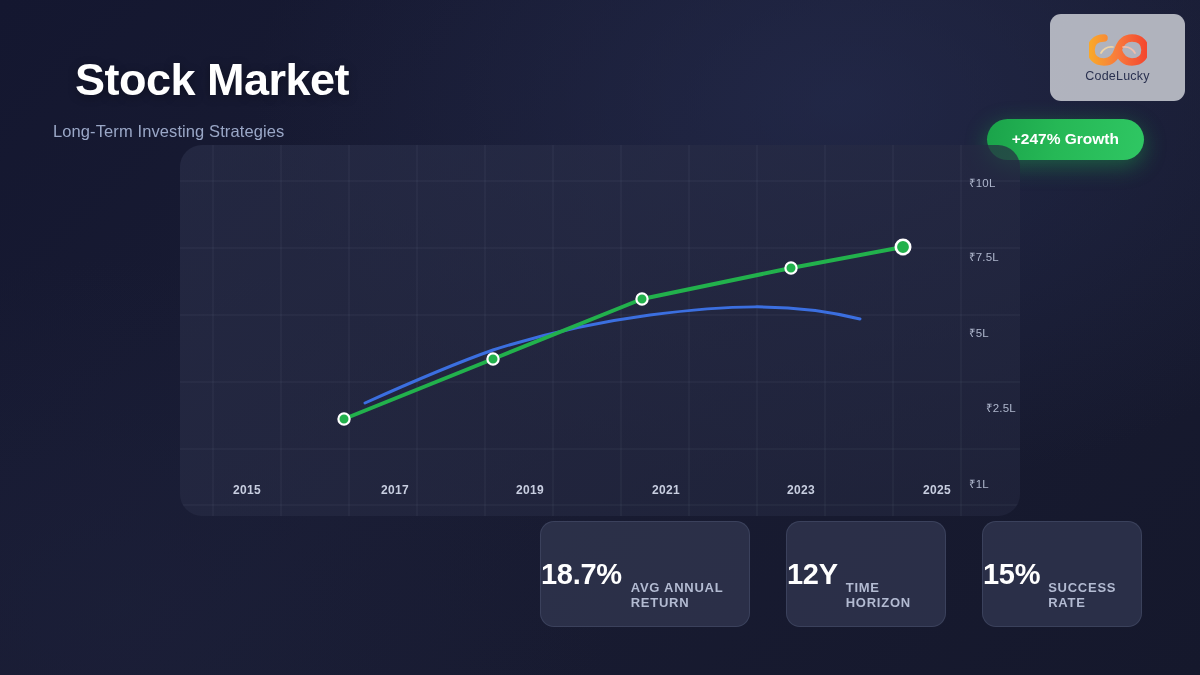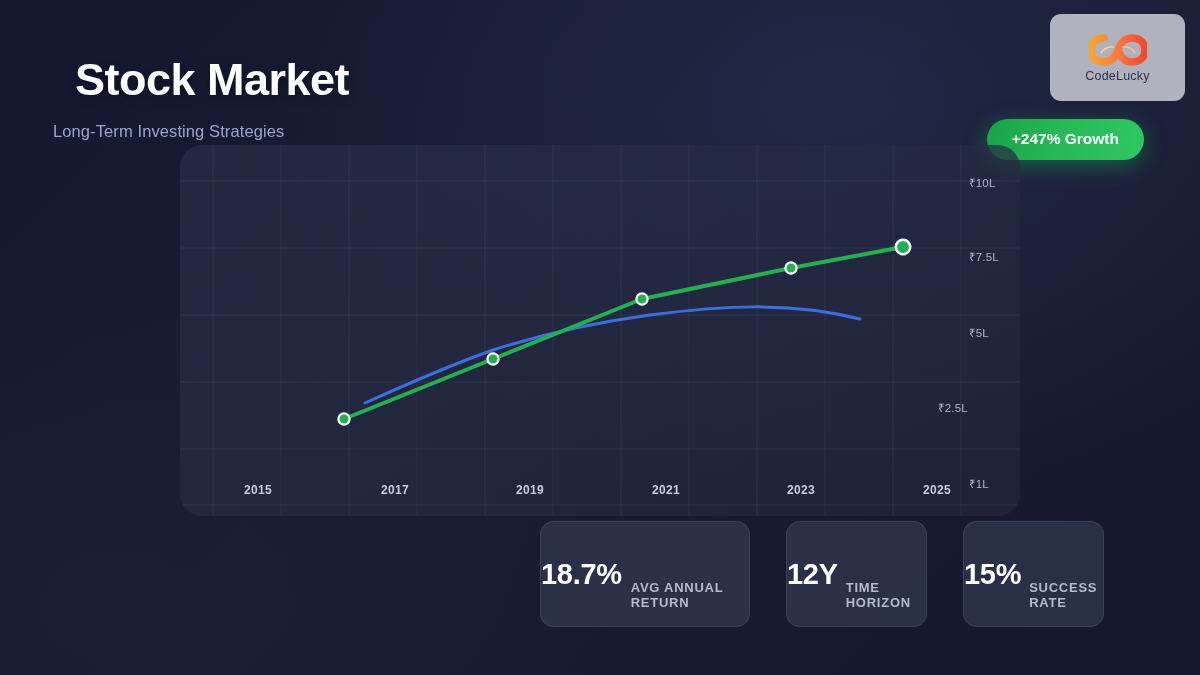--- a/index.html
+++ b/index.html
@@ -87,21 +87,21 @@
   }
   .stat-card {
     border-radius:14px;
     background:rgba(49,54,80,0.78);
     border:1px solid rgba(120,131,166,0.22);
     display:flex; 
     align-items:center; justify-content:center;
     gap:9px;
   }
   .stat-card.wide { width:210px; }
-  .stat-card.narrow { width:141px;gap:8px; }
+  .stat-card.narrow { width:160px;gap:8px; }
   .stat-value {
     font-size:29px; font-weight:bold; color:#ffffff; line-height:1;
     letter-spacing:-0.3px;
   }
   .stat-label {
     font-size:13px; font-weight:bold; color:#b3bbd2;
     letter-spacing:0.75px; text-transform:uppercase;margin-top:42px;
   }
 </style>
 </head>
@@ -163,32 +163,32 @@
 
     <g>
       <circle cx="164" cy="274" r="5.6" fill="#22b14c" stroke="#ffffff" stroke-width="2.2"></circle>
       <circle cx="313" cy="214" r="5.6" fill="#22b14c" stroke="#ffffff" stroke-width="2.2"></circle>
       <circle cx="462" cy="154" r="5.6" fill="#22b14c" stroke="#ffffff" stroke-width="2.2"></circle>
       <circle cx="611" cy="123" r="5.6" fill="#22b14c" stroke="#ffffff" stroke-width="2.2"></circle>
       <circle cx="723" cy="102" r="7.2" fill="#22b14c" stroke="#ffffff" stroke-width="2.6"></circle>
     </g>
   </svg>
 
-  <div class="x-tick" style="left:78px">2015</div>
+  <div class="x-tick" style="left:67px">2015</div>
   <div class="x-tick" style="left:215px">2017</div>
   <div class="x-tick" style="left:350px">2019</div>
   <div class="x-tick" style="left:486px">2021</div>
   <div class="x-tick" style="left:621px">2023</div>
   <div class="x-tick" style="left:757px">2025</div>
 </div>
 
 <div class="y-tick" style="position:absolute; left:969px; top:175px;">₹10L</div>
 <div class="y-tick" style="position:absolute; left:969px; top:249px;">₹7.5L</div>
 <div class="y-tick" style="position:absolute; left:969px; top:325px;">₹5L</div>
-<div class="y-tick" style="position:absolute; left:938px; top:400px;">₹2.5L</div>
+<div class="y-tick" style="position:absolute; left:986px; top:400px;">₹2.5L</div>
 <div class="y-tick" style="position:absolute; left:969px; top:476px;">₹1L</div>
 
 <div id="stats-row">
   <div class="stat-card wide">
     <div class="stat-value">18.7%</div>
     <div class="stat-label">AVG ANNUAL RETURN</div>
   </div>
   <div class="stat-card narrow">
     <div class="stat-value">12Y</div>
     <div class="stat-label">TIME HORIZON</div>

